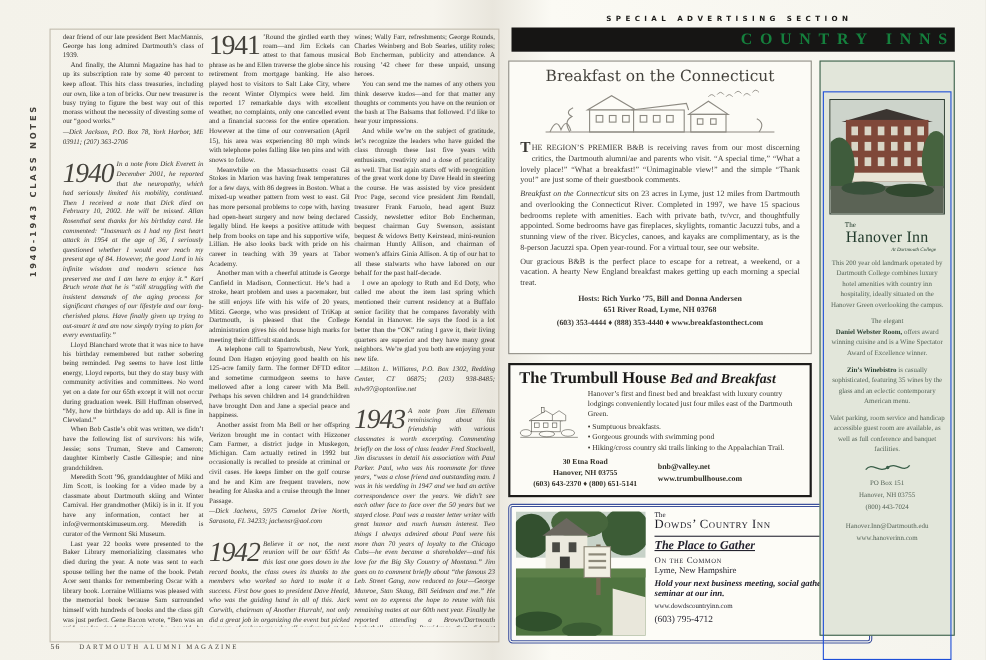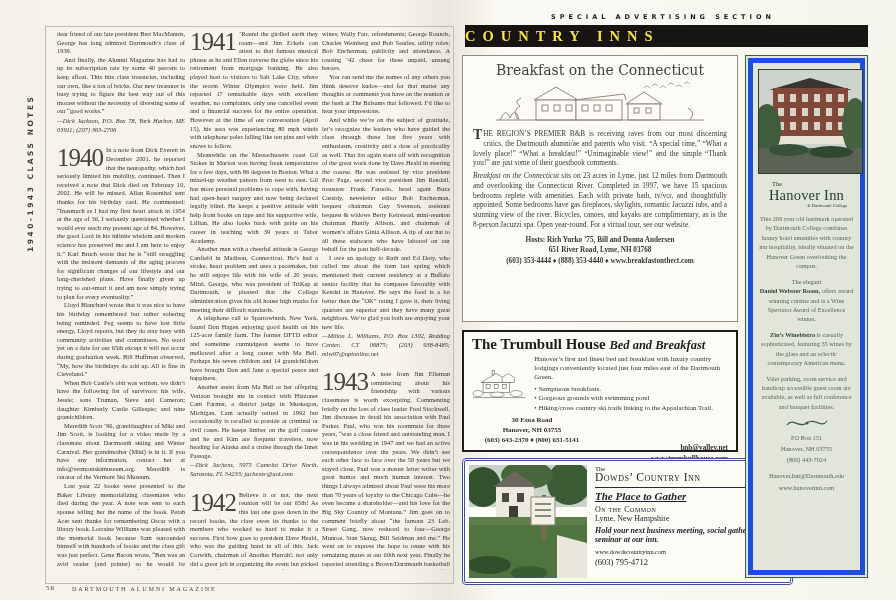--- a/index.html
+++ b/index.html
@@ -15,32 +15,32 @@
   .vlabel{position:absolute;left:26px;top:72px;height:180px;
     writing-mode:vertical-rl;transform:rotate(180deg);
     font-family:"DejaVu Sans",sans-serif;font-size:7.5px;font-weight:bold;
     letter-spacing:2.5px;color:#45423c;white-space:nowrap;}
   .col{position:absolute;top:30px;height:540px;width:128px;overflow:hidden;
     font-size:6.4px;line-height:1.345;text-align:justify;color:#33312c;}
   #col1{left:57px;} #col2{left:190px;} #col3{left:322px;}
   .col p{margin:0;text-indent:7px;}
   .col p.noindent{text-indent:0;}
   .col p.sig{font-style:italic;text-indent:0;margin:1px 0 3px 0;}
-  .col p.sec{margin-top:12px;}
+  .col p.sec{margin-top:12px;font-style:italic;}
   .year{float:left;font-size:25px;line-height:19px;padding:2px 3px 0 0;
     color:#45433d;letter-spacing:-1px;}
   .folio{position:absolute;left:46px;top:584px;font-size:7px;letter-spacing:1px;color:#3f3c36;text-align:center;}
   .folio-title{position:absolute;left:72px;top:585px;font-size:6.2px;
     letter-spacing:1.8px;color:#4a473f;}
   
   .adv-label{position:absolute;left:458px;top:13px;width:410px;text-align:center;
     font-family:"DejaVu Sans",sans-serif;font-size:6.5px;font-weight:bold;
     letter-spacing:4px;color:#1d1c1a;}
   .banner{position:absolute;left:465px;top:25px;width:403px;height:22px;
-    background:#161514;color:#fde047;text-align:left;
+    background:#161514;color:#15803d;text-align:right;
     font-size:14.5px;font-weight:bold;letter-spacing:7px;line-height:23px;}
   
   .ad-breakfast{position:absolute;left:462px;top:55px;width:276px;height:267px;
     background:#fcfbf6;border:1px solid #8e8c84;box-sizing:border-box;
     padding:5px 10px 4px 10px;color:#3a3834;}
   .bk-title{text-align:center;font-size:14px;color:#44423c;
     font-family:"DejaVu Serif",serif;margin:1px 0 2px 0;}
   .bk-art{display:block;margin:0 auto;}
   .bk-p{font-size:7.3px;line-height:1.34;text-align:justify;margin:3px 0;}
   .bk-drop{float:left;font-size:14px;line-height:12px;padding-right:1px;font-weight:bold;}
@@ -51,42 +51,42 @@
     background:#fcfbf6;border:2px solid #1d1c1a;box-sizing:border-box;
     padding:4px 8px;color:#333129;}
   .tr-title{font-size:15px;font-weight:bold;margin:0 0 2px 0;color:#1d1c1a;}
   .tr-sub{font-size:12.5px;font-style:italic;font-weight:bold;}
   .tr-row{display:flex;gap:8px;}
   .tr-body{font-size:6.9px;line-height:1.3;}
   .tr-bullets{margin:2px 0 0 0;padding:0;list-style:none;font-size:6.9px;line-height:1.35;}
   .tr-bullets li::before{content:"• ";}
   .tr-bottom{display:flex;justify-content:space-between;margin-top:3px;}
   .tr-addr{font-size:7px;font-weight:bold;text-align:center;line-height:1.4;width:120px;}
-  .tr-contact{font-size:7.2px;font-weight:bold;text-align:right;line-height:1.5;width:130px;padding-top:3px;margin-top:24px;}
+  .tr-contact{font-size:7.2px;font-weight:bold;text-align:left;line-height:1.5;width:130px;padding-top:3px;}
   
   .ad-dowds{position:absolute;left:462px;top:458px;width:331px;height:127px;
     background:#fdfcf7;border:3px double #3c509c;border-radius:4px;
     box-sizing:border-box;padding:4px;display:flex;color:#23222e;}
   .dw-photo{flex:0 0 118px;}
   .dw-text{padding-left:8px;display:flex;flex-direction:column;}
   .dw-the{font-size:6.5px;margin:0;}
   .dw-title{font-variant:small-caps;font-size:11.5px;letter-spacing:0.5px;
     line-height:1;margin:0 0 2px 0;color:#1c1b26;}
   .dw-rule{border:none;border-top:1px solid #2a2936;margin:1px 0 2px 0;width:96%;}
   .dw-tag{font-size:11px;font-weight:bold;font-style:italic;text-decoration:underline;margin:0 0 3px 0;}
   .dw-loc1{font-variant:small-caps;font-size:8px;letter-spacing:0.5px;margin:0;}
   .dw-loc2{font-size:8px;margin:0 0 3px 0;}
   .dw-pitch{font-size:8px;font-weight:bold;font-style:italic;line-height:1.2;margin:0 0 3px 0;}
   .dw-url{font-size:6.3px;margin:0 0 2px 0;}
   .dw-phone{font-size:8.5px;margin:0;}
   
   .ad-hanover{position:absolute;left:745px;top:55px;width:123px;height:523px;
     background:#e2e6da;border:1px solid #3a5f49;padding:2px;box-sizing:border-box;}
-  .hv-inner{border:5px solid #1d4ed8;width:100%;height:100%;box-sizing:border-box;
-    padding:6px 5px;text-align:center;color:#566457;}
+  .hv-inner{border:1px solid #1d4ed8;width:100%;height:100%;box-sizing:border-box;
+    padding:6px 5px;text-align:center;color:#566457;margin-top:25px;}
   .hv-photo{display:block;margin:0 auto;border:1px solid #2d3c31;}
   .hv-logo{margin:7px 0 2px 0;color:#233c2d;}
   .hv-the{font-size:6.5px;text-align:left;margin:0 0 0 14px;line-height:1;}
   .hv-name{font-size:14.5px;line-height:1;margin:0;letter-spacing:0.2px;}
   .hv-tag{font-size:4.6px;font-style:italic;text-align:right;margin:1px 8px 0 0;}
   .hv-p{font-size:6.3px;line-height:1.5;margin:6px 0;}
   .hv-b{font-weight:bold;color:#2e4335;}
   .hv-flourish{display:block;margin:4px auto;}
   .hv-addr{font-size:6.3px;line-height:1.7;margin:2px 0;}
   .hv-addr2{font-size:6.3px;line-height:1.8;margin-top:5px;}
@@ -157,20 +157,21 @@
         <rect x="140" y="28" width="5" height="5"></rect>
           <rect x="152" y="28" width="5" height="5"></rect>
         <path d="M2 40 L210 40" fill="none"></path>
         <path d="M150 8 q3 -4 6 0 M158 6 q3 -4 6 0 M166 8 q3 -4 6 0 M174 5 q3 -4 6 0 M182 7 q3 -4 6 0 M190 4 q3 -4 6 0" fill="none" stroke-width="0.8"></path>
         <path d="M24 40 q-6 -10 2 -14 q-7 -4 1 -8" fill="none"></path>
         <path d="M196 40 q6 -8 -2 -12" fill="none"></path>
       </g>
     </svg>
     <p class="bk-p"><span class="bk-drop">T</span><span>HE REGION’S PREMIER B&amp;B is receiving raves from our most discerning critics, the Dartmouth alumni/ae and parents who visit. “A special time,” “What a lovely place!” “What a breakfast!” “Unimaginable view!” and the simple “Thank you!” are just some of their guestbook comments.</span></p>
     <p class="bk-p"><span class="bk-lead">Breakfast on the Connecticut</span><span> sits on 23 acres in Lyme, just 12 miles from Dartmouth and overlooking the Connecticut River. Completed in 1997, we have 15 spacious bedrooms replete with amenities. Each with private bath, tv/vcr, and thoughtfully appointed. Some bedrooms have gas fireplaces, skylights, romantic Jacuzzi tubs, and a stunning view of the river. Bicycles, canoes, and kayaks are complimentary, as is the 8-person Jacuzzi spa. Open year-round. For a virtual tour, see our website.</span></p>
+    <p class="bk-p">Our gracious B&amp;B is the perfect place to escape for a retreat, a weekend, or a vacation. A hearty New England breakfast makes getting up each morning a special treat.</p>
     <div class="bk-hosts">
       <div>Hosts: Rich Yurko ’75,  Bill and Donna Andersen</div>
       <div>651 River Road, Lyme, NH 03768</div>
       <div>(603) 353-4444 ♦ (888) 353-4440 ♦ www.breakfastonthect.com</div>
     </div>
   </div>
 
   <div class="ad-trumbull">
     <div class="tr-title"><span>The Trumbull House</span> <span class="tr-sub">Bed and Breakfast</span></div>
     <div class="tr-row">

